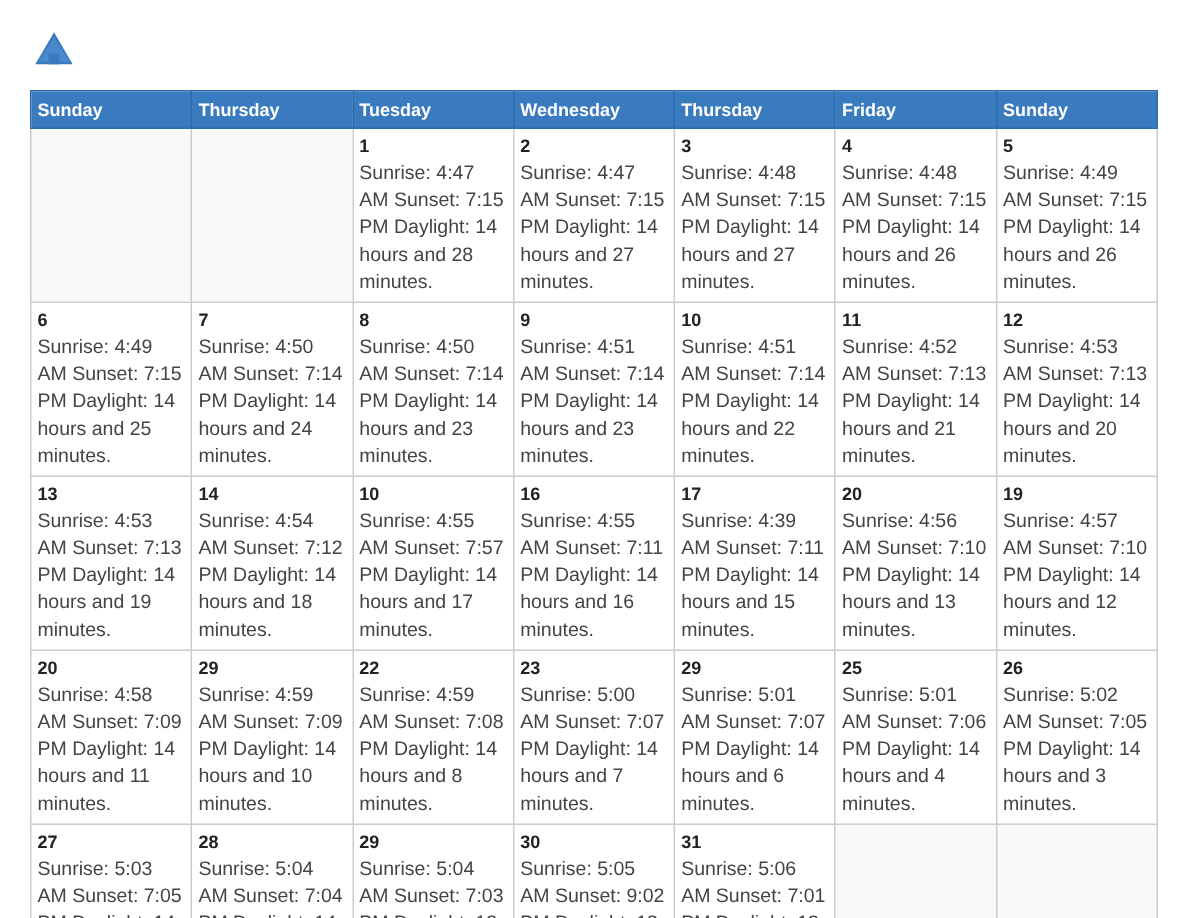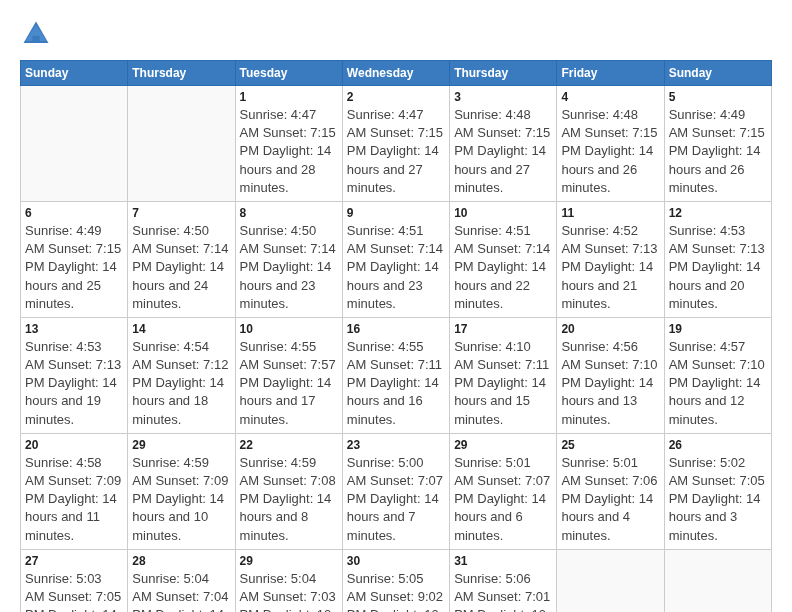--- a/index.html
+++ b/index.html
@@ -230,21 +230,21 @@
 Daylight: 14 hours and 17 minutes.</div>
           </td>
           <td>
             <div class="day-number">16</div>
             <div class="day-info">Sunrise: 4:55 AM
 Sunset: 7:11 PM
 Daylight: 14 hours and 16 minutes.</div>
           </td>
           <td>
             <div class="day-number">17</div>
-            <div class="day-info">Sunrise: 4:10 AM
+            <div class="day-info">Sunrise: 4:39 AM
 Sunset: 7:11 PM
 Daylight: 14 hours and 15 minutes.</div>
           </td>
           <td>
             <div class="day-number">20</div>
             <div class="day-info">Sunrise: 4:56 AM
 Sunset: 7:10 PM
 Daylight: 14 hours and 13 minutes.</div>
           </td>
           <td>

